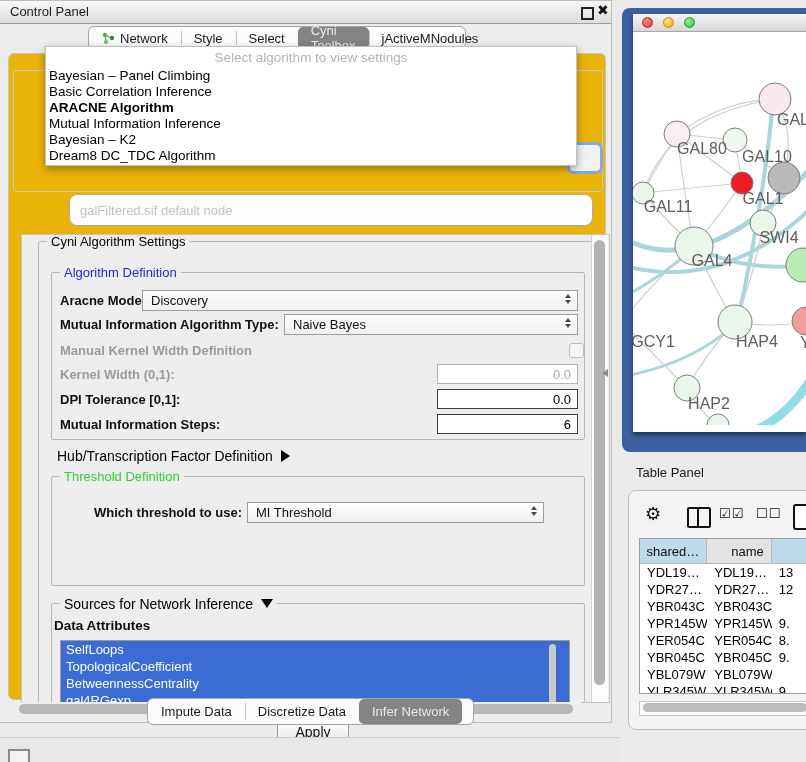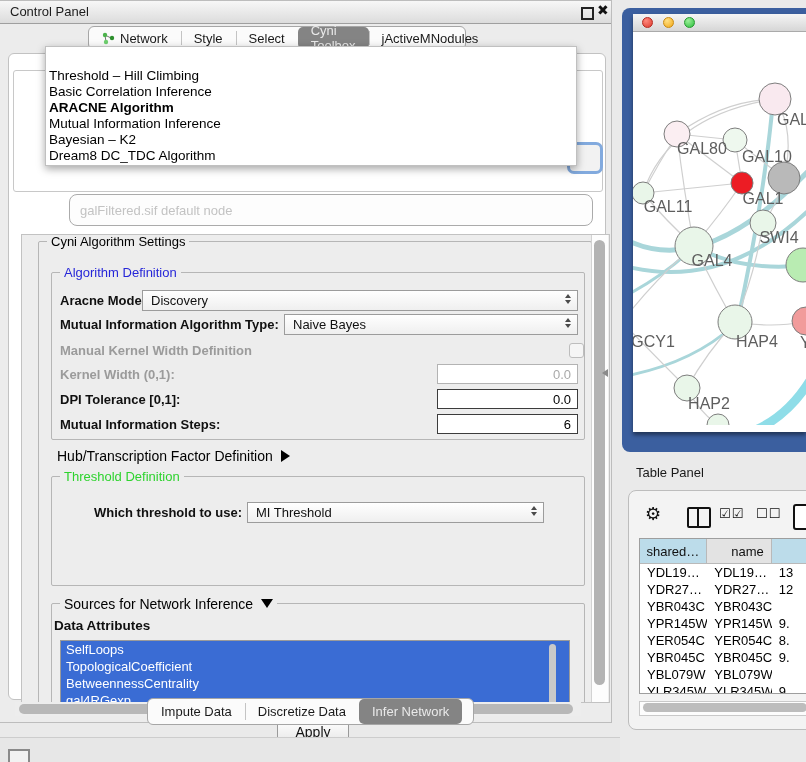--- a/index.html
+++ b/index.html
@@ -16,21 +16,21 @@
 
   
   .tabbar{background:#fbfbfb;border:1px solid #a6a6a6;border-radius:6px;display:flex;align-items:stretch;box-sizing:border-box;}
   #top-tabs{left:88px;top:25px;width:378px;height:24px;}
   .tab{display:flex;align-items:center;padding:0 13px;font-size:13px;color:#1a1a1a;position:relative;}
   .tab.sel{background:#848484;color:#e9e9e9;border-radius:5px;}
   .tab:not(.sel):not(:first-child)::before{content:"";position:absolute;left:0;top:4px;bottom:4px;width:1px;background:#c4c4c4;}
   .nettab-icon{width:13px;height:13px;margin-right:5px;}
 
   
-  #outer-panel{left:8px;top:52px;width:596px;height:645px;border:1px solid #c2c2c2;border-radius:6px;background:#ffffff;}
+  #outer-panel{left:8px;top:52px;width:596px;height:645px;border:1px solid #c2c2c2;border-radius:6px;background:#eab308;}
   #hidden-group{left:4px;top:16px;width:588px;height:120px;border:1px solid #c8c8c8;border-radius:3px;}
   #hidden-combo{left:558px;top:88px;width:30px;height:26px;border:3px solid #82aade;border-radius:7px;background:#f2f2f2;}
   #hidden-field{left:60px;top:140px;width:524px;height:32px;border:1px solid #ababab;border-radius:8px;background:#fdfdfd;color:#c3c3c3;font-size:13px;line-height:32px;padding-left:10px;box-sizing:border-box;overflow:hidden;}
 
   
   #algo-popup{left:45px;top:45px;width:530px;height:118px;background:#fff;border:1px solid #c0c0c0;box-shadow:0 3px 8px rgba(0,0,0,.35);z-index:30;}
   #algo-placeholder{left:0;top:3px;width:100%;text-align:center;font-size:13.5px;color:#b4b4b4;}
   #algo-list{left:3px;top:21px;right:3px;}
   .algo-item{font-size:13.5px;line-height:16px;color:#000;white-space:nowrap;}
   .algo-item.bold{font-weight:bold;}
@@ -229,22 +229,23 @@
         </div>
       <div class="tab">
           <span>Discretize Data</span>
         </div>
       <div class="tab sel">
           <span>Infer Network</span>
         </div>
     </div>
 
     <div class="abs" id="algo-popup">
+      <div class="abs" id="algo-placeholder">Select algorithm to view settings</div>
       <div class="abs" id="algo-list">
-          <div class="algo-item">Threshold – Hill Climbing</div>
+          <div class="algo-item">Bayesian – Panel Climbing</div>
           <div class="algo-item">Basic Correlation Inference</div>
           <div class="algo-item bold">ARACNE Algorithm</div>
           <div class="algo-item">Mutual Information Inference</div>
           <div class="algo-item">Bayesian – K2</div>
           <div class="algo-item">Dream8 DC_TDC Algorithm</div>
         </div>
     </div>
   </div>
 
   <div class="abs" id="split-arrow"></div>

